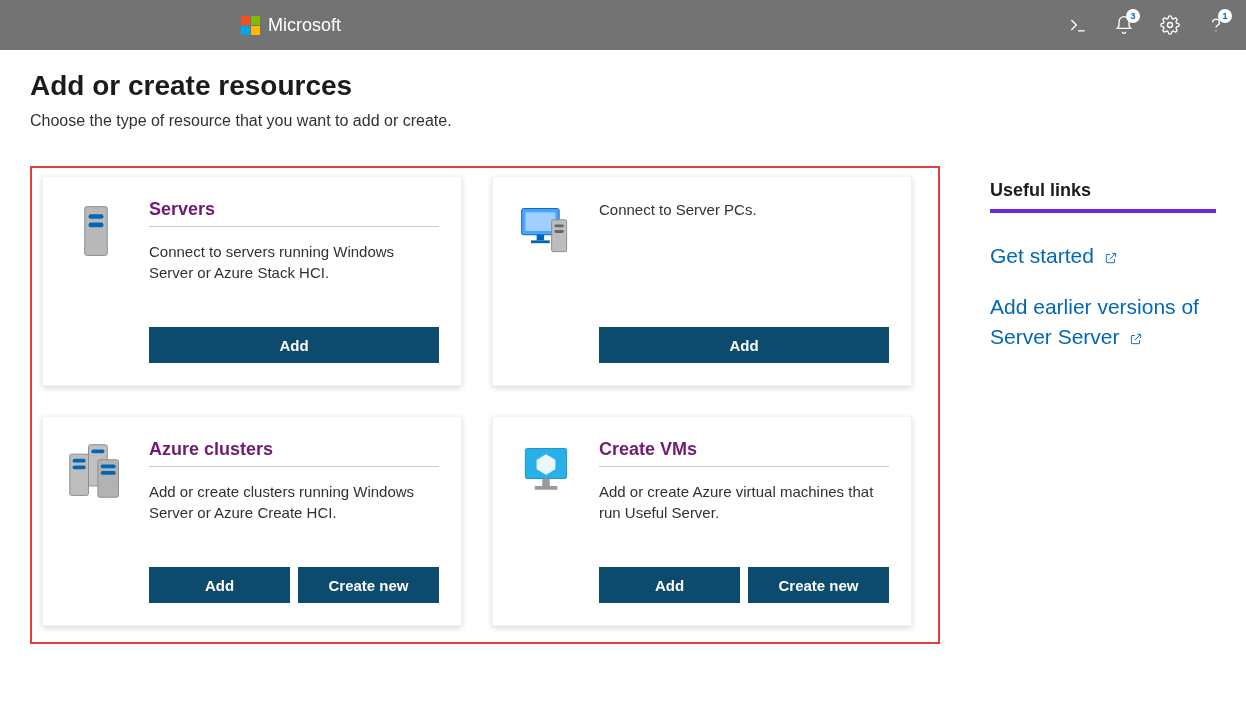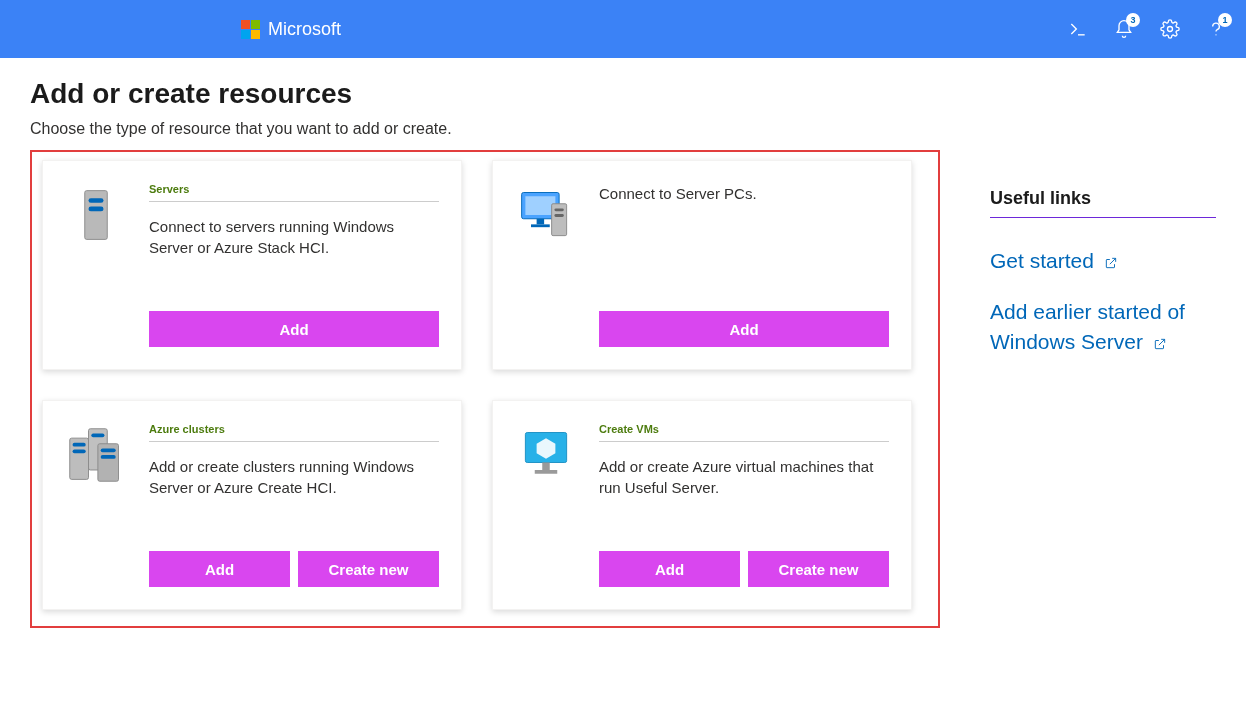--- a/index.html
+++ b/index.html
@@ -5,22 +5,22 @@
   * { box-sizing: border-box; margin: 0; padding: 0; }
   body {
     font-family: "Segoe UI", "Segoe UI Web", Arial, sans-serif;
     background: #ffffff;
     color: #323130;
     width: 1246px;
   }
 
   
   .topbar {
-    height: 58px;
-    background: #3b82f6;
+    height: 50px;
+    background: #737373;
     display: flex;
     align-items: center;
     padding: 0 8px 0 240px;
     color: #ffffff;
   }
   .ms-logo {
     display: flex;
     align-items: center;
     gap: 8px;
     font-size: 18px;
@@ -80,21 +80,21 @@
   }
   h1.page-title {
     font-size: 28px;
     font-weight: 700;
     color: #1b1b1b;
     margin-bottom: 10px;
   }
   p.page-subtitle {
     font-size: 16px;
     color: #323130;
-    margin-bottom: 12px;
+    margin-bottom: 36px;
   }
 
   
   .highlight-box {
     border: 2px solid #e23e3e;
     padding: 8px 10px 16px 10px;
     width: 910px;
   }
   .card-grid {
     display: flex;
@@ -118,60 +118,60 @@
     justify-content: center;
     padding-top: 2px;
   }
   .card-icon svg { width: 60px; height: 60px; }
   .card-body {
     flex: 1;
     display: flex;
     flex-direction: column;
   }
   .card-title {
-    font-size: 11px;
+    font-size: 18px;
     font-weight: 700;
-    color: #4d7c0f;
+    color: #701a75;
     padding-bottom: 6px;
     border-bottom: 1px solid #cccccc;
     margin-bottom: 14px;
   }
   .card-desc {
     font-size: 15px;
     color: #323130;
     line-height: 1.4;
     margin-bottom: 18px;
   }
   .card-actions {
     margin-top: auto;
     display: flex;
     gap: 8px;
   }
   .btn {
     flex: 1;
-    background: #d946ef;
+    background: #0c4a6e;
     color: #ffffff;
     border: none;
     height: 36px;
     font-size: 15px;
     font-weight: 600;
     cursor: pointer;
   }
 
   
   .sidebar {
     flex: 1;
     padding-top: 110px;
   }
   .sidebar h2 {
     font-size: 18px;
     font-weight: 700;
     color: #1b1b1b;
     padding-bottom: 8px;
-    border-bottom: 1px solid #6d28d9;
+    border-bottom: 4px solid #6d28d9;
     margin-bottom: 28px;
   }
   .link-item {
     color: #0067b8;
     font-size: 21px;
     line-height: 1.4;
     display: inline-block;
     margin-bottom: 22px;
     cursor: pointer;
   }
@@ -336,21 +336,21 @@
               <path d="M14 4h6v6"></path>
               <path d="M20 4L10 14"></path>
               <path d="M18 14v5a1 1 0 0 1-1 1H5a1 1 0 0 1-1-1V7a1 1 0 0 1 1-1h5"></path>
             </svg>
         </span>
       </a>
     </div>
 
     <div>
       <a class="link-item">
-        <span>Add earlier started of Windows Server</span>
+        <span>Add earlier versions of Server Server</span>
         <span class="ext-icon">
           <svg viewBox="0 0 24 24">
               <path d="M14 4h6v6"></path>
               <path d="M20 4L10 14"></path>
               <path d="M18 14v5a1 1 0 0 1-1 1H5a1 1 0 0 1-1-1V7a1 1 0 0 1 1-1h5"></path>
             </svg>
         </span>
       </a>
     </div>
   </div>

